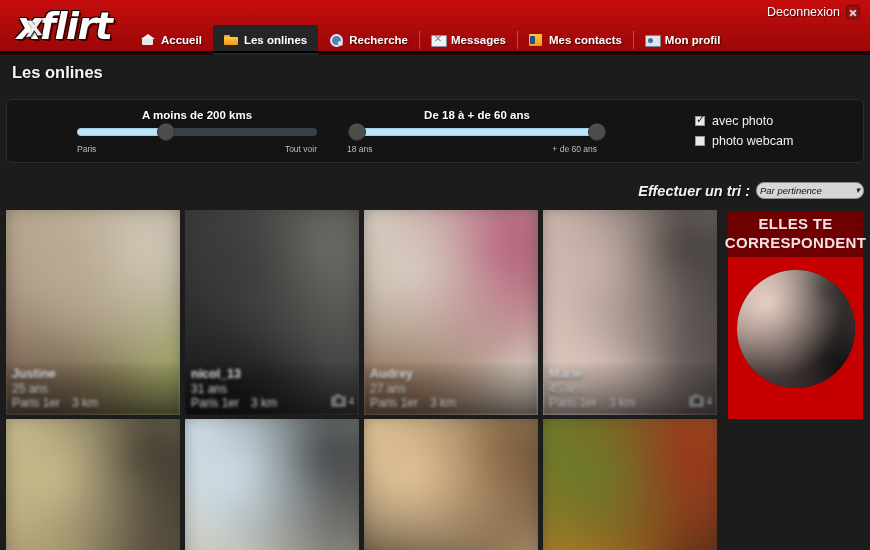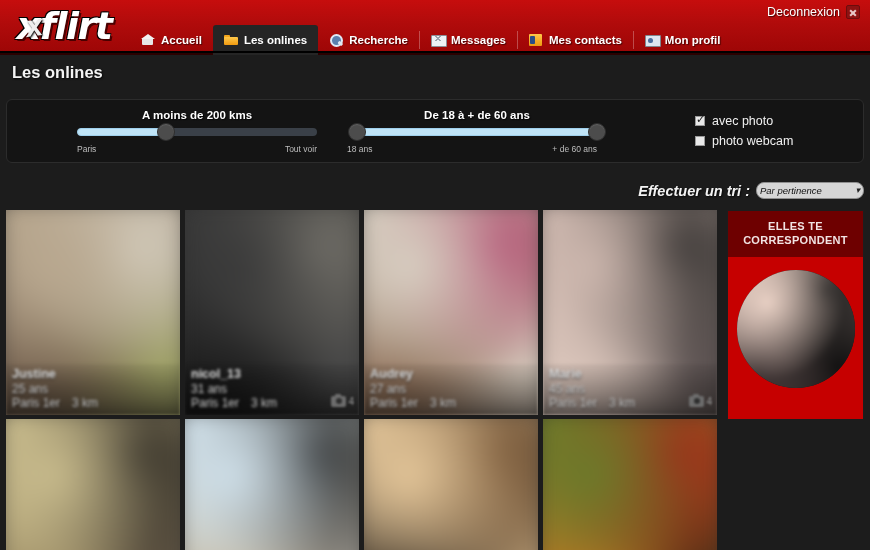--- a/index.html
+++ b/index.html
@@ -265,21 +265,21 @@
   .rpanel {
     position: absolute; left: 727px; top: 210px;
     width: 137px; height: 210px;
     background: #c60000;
     border: 1px solid #1d1d1d;
   }
   .rpanel-head {
     height: 46px; background: #6e0000;
     display: flex; align-items: center; justify-content: center;
     text-align: center;
-    color: #f1e3e3; font-size: 11px; font-weight: bold;
+    color: #f1e3e3; font-size: 15px; font-weight: bold;
     letter-spacing: .3px; line-height: 1.25;
     padding: 0 4px;
   }
   .rpanel-photo-wrap {
     display: flex; align-items: center; justify-content: center;
     padding-top: 13px;
   }
   .rpanel-photo {
     width: 118px; height: 118px; border-radius: 50%;
     overflow: hidden; position: relative;

